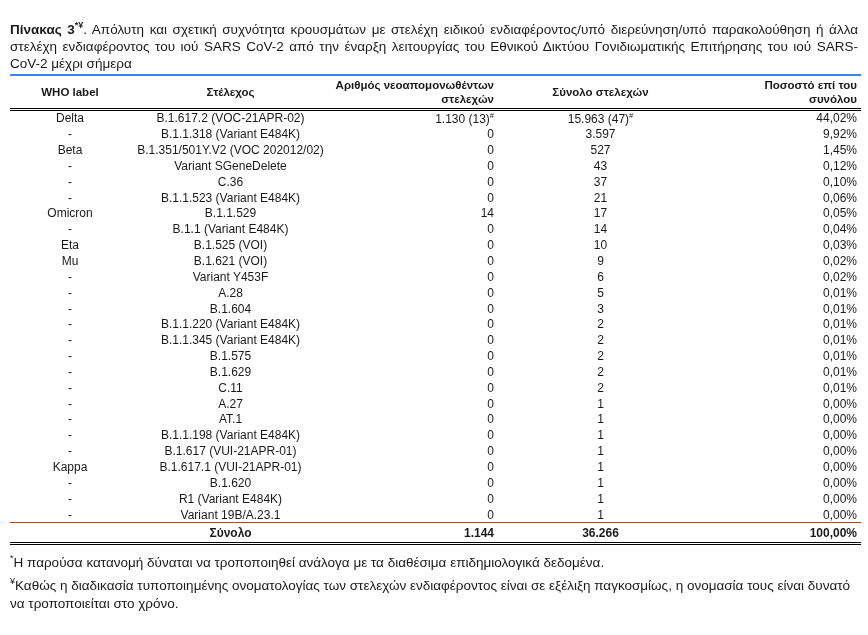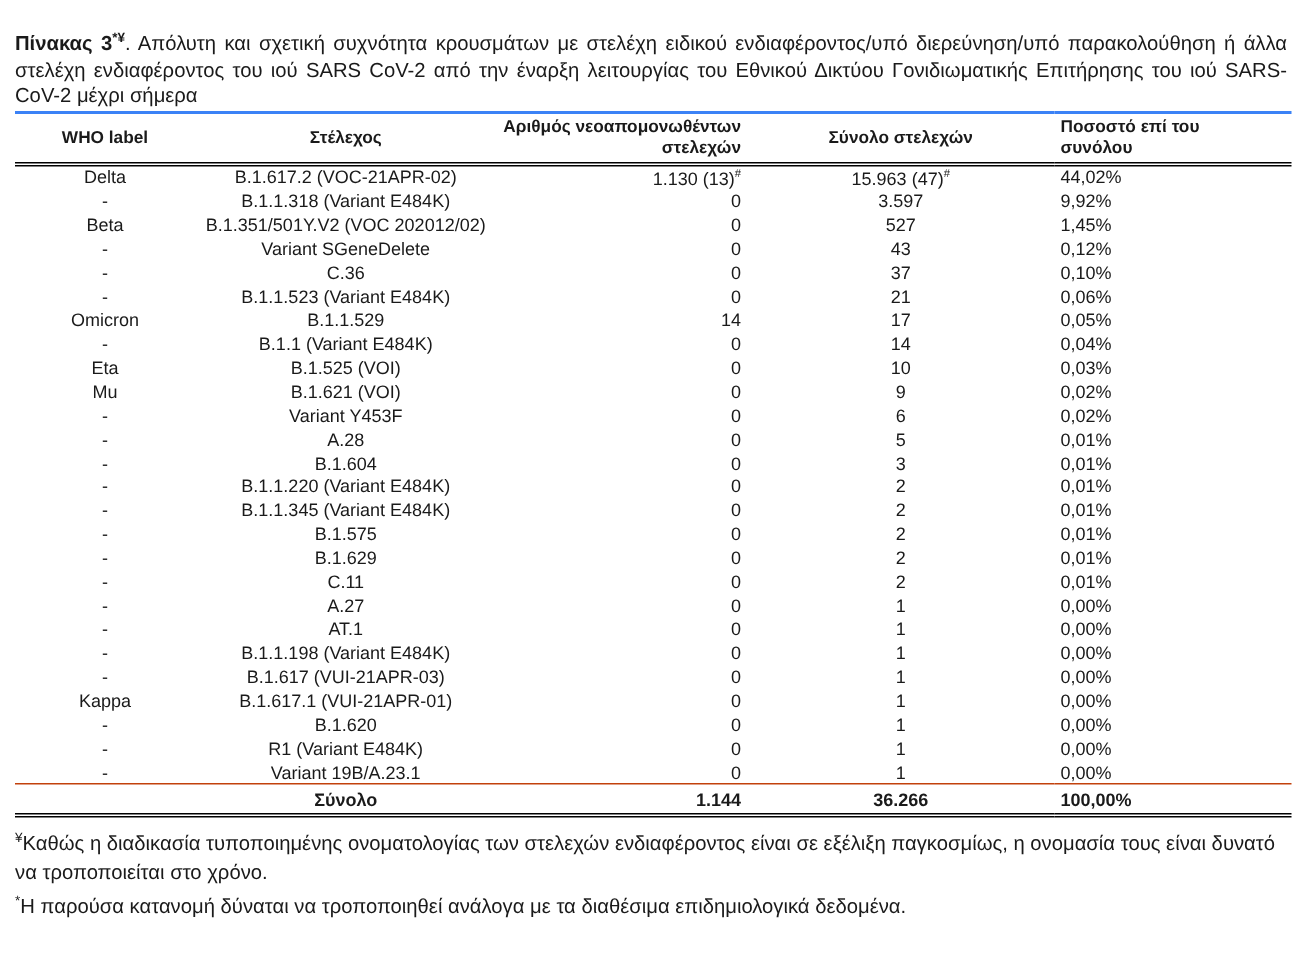--- a/index.html
+++ b/index.html
@@ -45,21 +45,21 @@
     height: 15.85px;
     padding: 0 4px;
     white-space: nowrap;
     vertical-align: middle;
   }
   td sup { font-size: 7.5px; }
   .c-who   { text-align: center; width: 112px; }
   .c-strain{ text-align: center;   width: 187px; padding-left: 7px; }
   .c-new   { text-align: right; width: 162px; }
   .c-total { text-align: center; width: 197px; }
-  .c-pct   { text-align: left; width: 150px; margin-top: 32px; }
+  .c-pct   { text-align: right; width: 150px; margin-top: 32px; }
   tfoot tr {
     border-top: 1px solid #c2410c;
     border-bottom: 3px double #000;
   }
   tfoot td {
     font-weight: bold;
     height: 19px;
   }
 
   .footnotes {
@@ -234,21 +234,21 @@
         </tr>
         <tr>
           <td class="c-who">-</td>
           <td class="c-strain">B.1.1.198 (Variant E484K)</td>
           <td class="c-new">0</td>
           <td class="c-total">1</td>
           <td class="c-pct">0,00%</td>
         </tr>
         <tr>
           <td class="c-who">-</td>
-          <td class="c-strain">B.1.617 (VUI-21APR-03)</td>
+          <td class="c-strain">B.1.617 (VUI-21APR-01)</td>
           <td class="c-new">0</td>
           <td class="c-total">1</td>
           <td class="c-pct">0,00%</td>
         </tr>
         <tr>
           <td class="c-who">Kappa</td>
           <td class="c-strain">B.1.617.1 (VUI-21APR-01)</td>
           <td class="c-new">0</td>
           <td class="c-total">1</td>
           <td class="c-pct">0,00%</td>
@@ -280,18 +280,18 @@
         <td class="c-who"></td>
         <td class="c-strain">Σύνολο</td>
         <td class="c-new">1.144</td>
         <td class="c-total">36.266</td>
         <td class="c-pct">100,00%</td>
       </tr>
     </tfoot>
   </table>
 
   <div class="footnotes">
+    <p><sup>*</sup><span>Η παρούσα κατανομή δύναται να τροποποιηθεί ανάλογα με τα διαθέσιμα επιδημιολογικά δεδομένα.</span></p>
     <p><sup>¥</sup><span>Καθώς η διαδικασία τυποποιημένης ονοματολογίας των στελεχών ενδιαφέροντος είναι σε εξέλιξη παγκοσμίως, η ονομασία τους είναι δυνατό να τροποποιείται στο χρόνο.</span></p>
-    <p><sup>*</sup><span>Η παρούσα κατανομή δύναται να τροποποιηθεί ανάλογα με τα διαθέσιμα επιδημιολογικά δεδομένα.</span></p>
     <p class="fn-indent"></p>
   </div>
 
 </div>
 
 </body></html>

